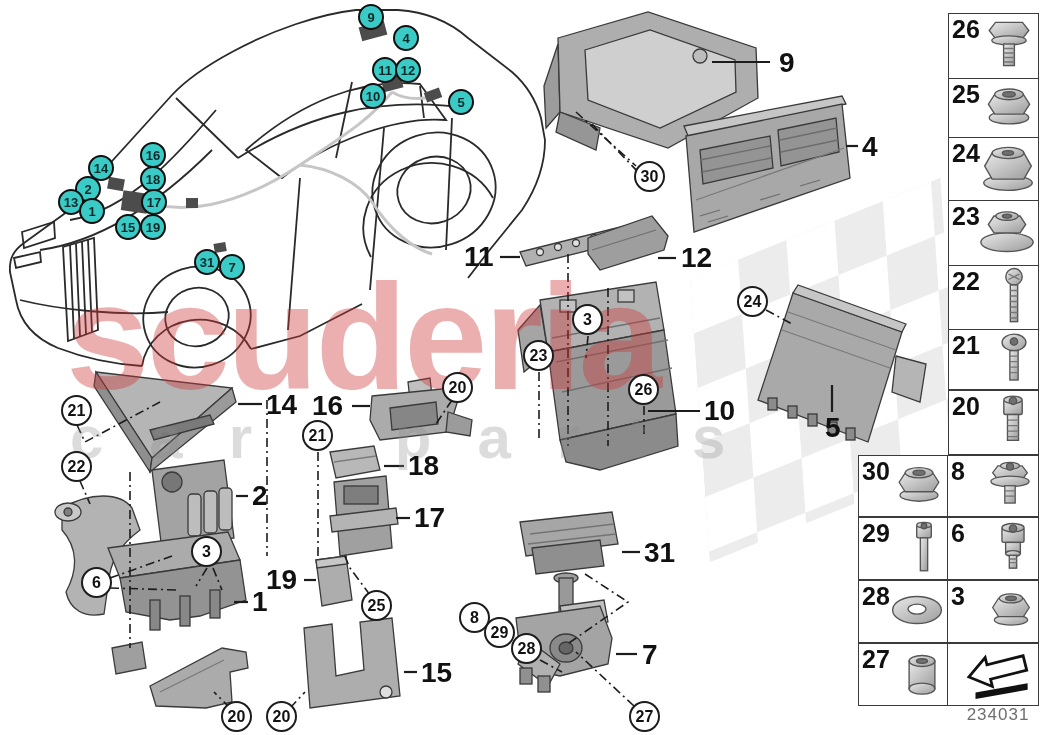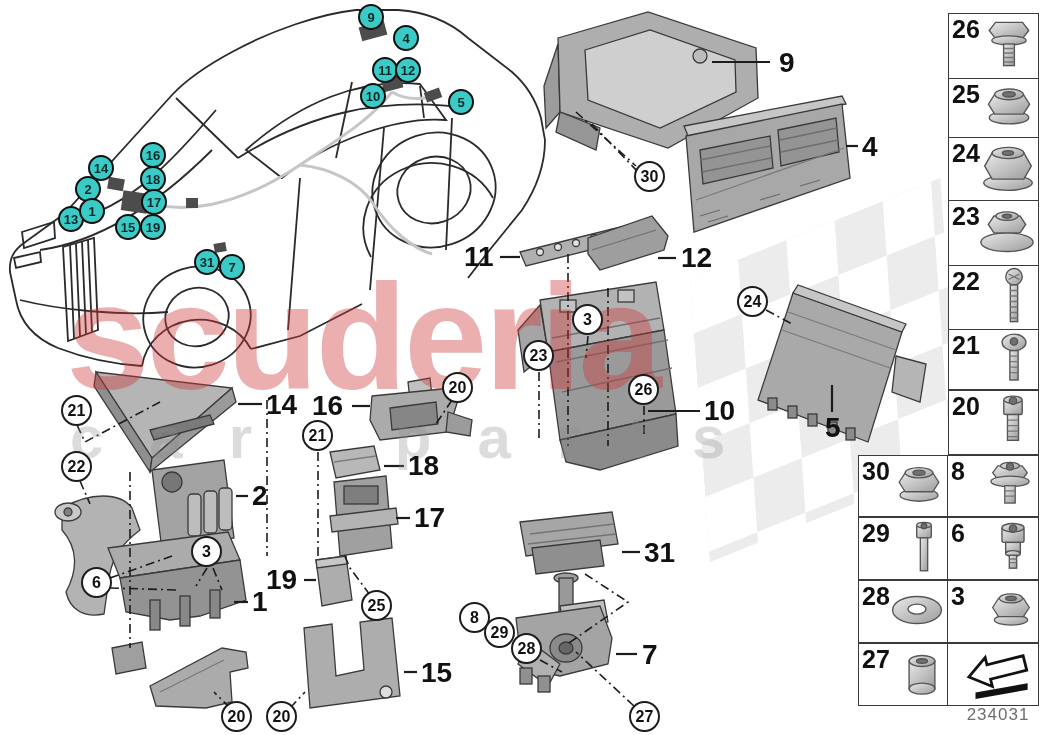--- a/index.html
+++ b/index.html
@@ -265,21 +265,21 @@
   <div class="tcirc" style="left:358px;top:4px">9</div>
   <div class="tcirc" style="left:393px;top:25px">4</div>
   <div class="tcirc" style="left:372px;top:57px">11</div>
   <div class="tcirc" style="left:395px;top:57px">12</div>
   <div class="tcirc" style="left:360px;top:83px">10</div>
   <div class="tcirc" style="left:448px;top:89px">5</div>
   <div class="tcirc" style="left:140px;top:142px">16</div>
   <div class="tcirc" style="left:88px;top:155px">14</div>
   <div class="tcirc" style="left:140px;top:166px">18</div>
   <div class="tcirc" style="left:75px;top:176px">2</div>
-  <div class="tcirc" style="left:58px;top:206px">13</div>
+  <div class="tcirc" style="left:58px;top:189px">13</div>
   <div class="tcirc" style="left:141px;top:189px">17</div>
   <div class="tcirc" style="left:79px;top:198px">1</div>
   <div class="tcirc" style="left:115px;top:214px">15</div>
   <div class="tcirc" style="left:140px;top:214px">19</div>
   <div class="tcirc" style="left:194px;top:249px">31</div>
   <div class="tcirc" style="left:219px;top:254px">7</div>
 
   <div class="plabel" style="left:779px;top:63px">9</div>
   <div class="plabel" style="left:862px;top:147px">4</div>
   <div class="plabel" style="left:464px;top:257px">11</div>

